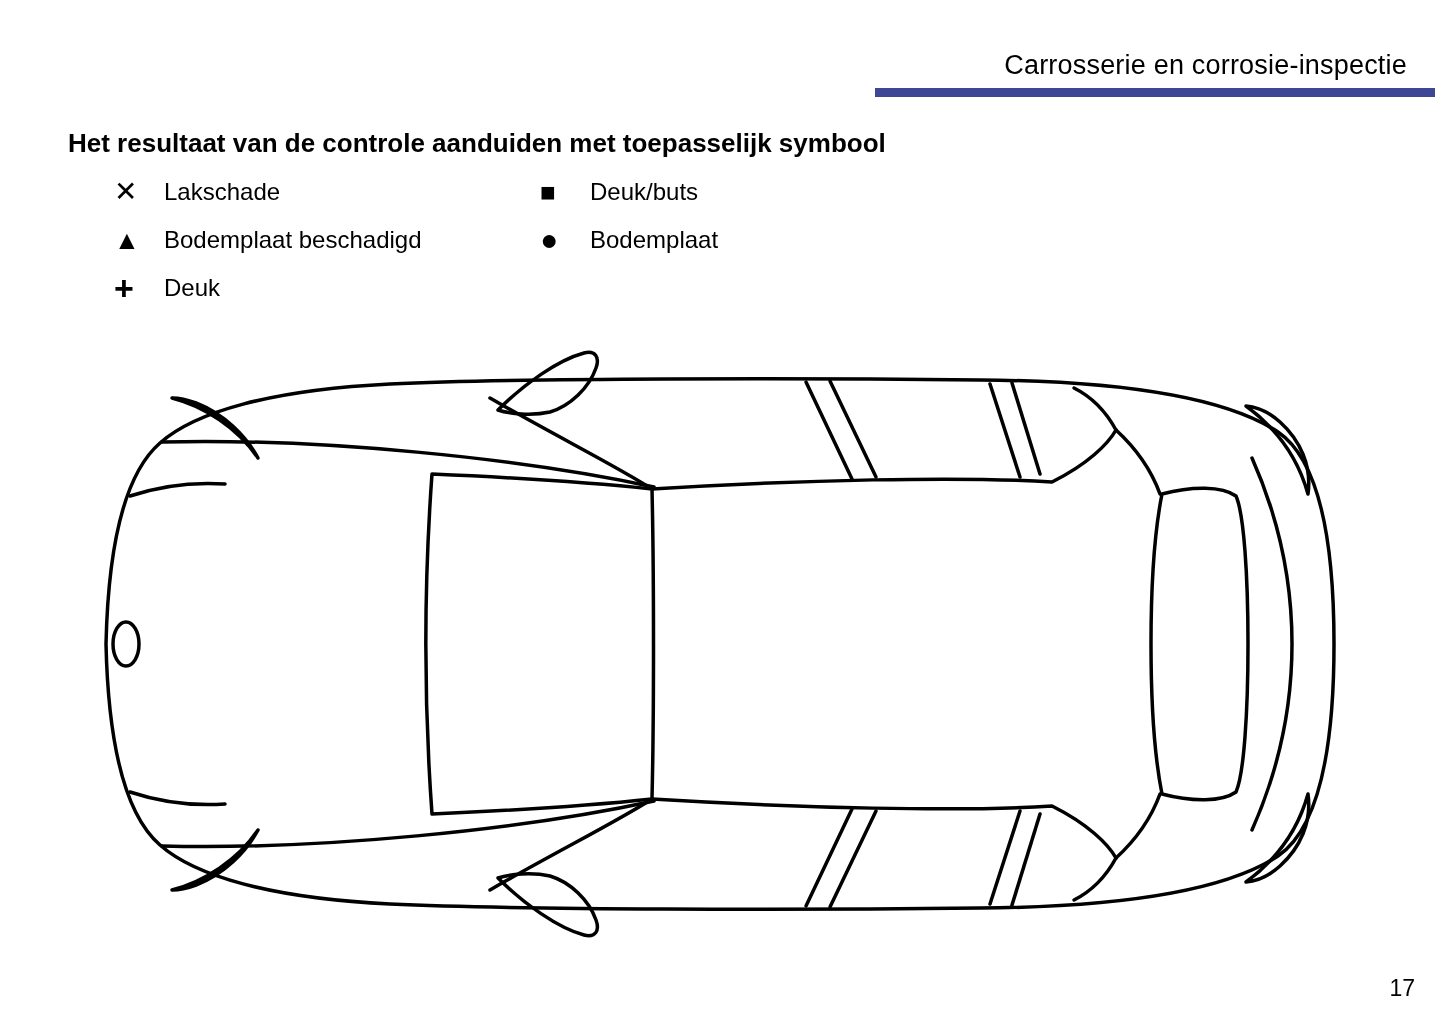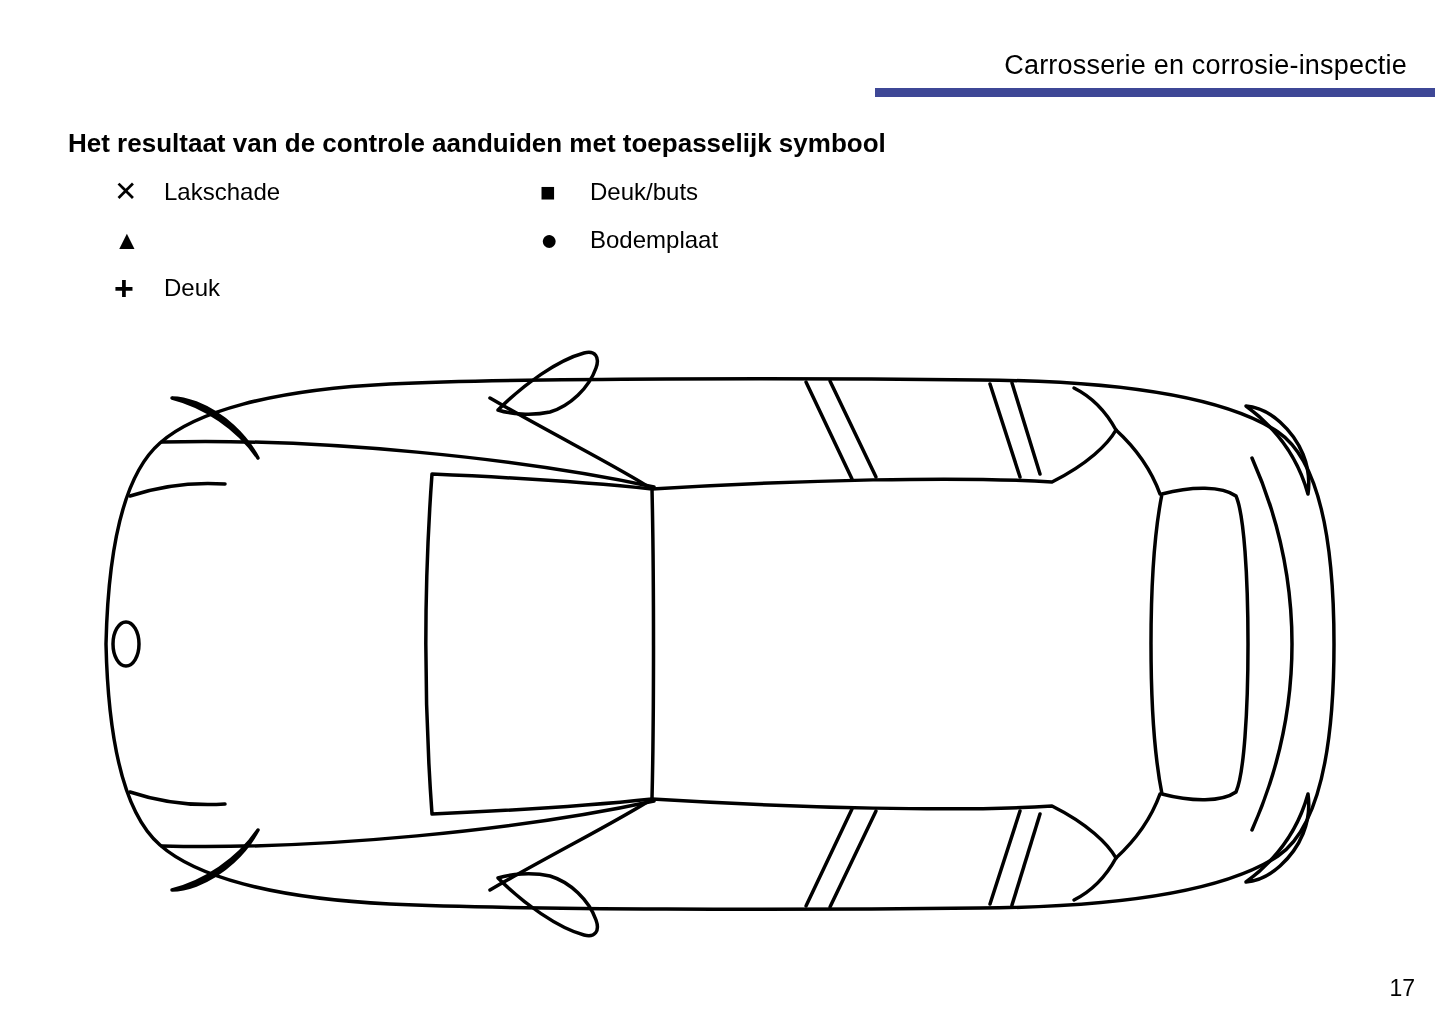--- a/index.html
+++ b/index.html
@@ -95,20 +95,21 @@
   <div class="subtitle">Het resultaat van de controle aanduiden met toepasselijk symbool</div>
 
   <div class="legend">
     <div class="legend-col legend-col-1">
       <div class="legend-row">
         <span class="legend-symbol sym-x">✕</span>
         <span class="legend-label">Lakschade</span>
       </div>
       <div class="legend-row">
         <span class="legend-symbol sym-triangle">▲</span>
+        <span class="legend-label">Bodemplaat beschadigd</span>
       </div>
       <div class="legend-row">
         <span class="legend-symbol sym-plus">+</span>
         <span class="legend-label">Deuk</span>
       </div>
     </div>
     <div class="legend-col">
       <div class="legend-row">
         <span class="legend-symbol sym-square">■</span>
         <span class="legend-label">Deuk/buts</span>

